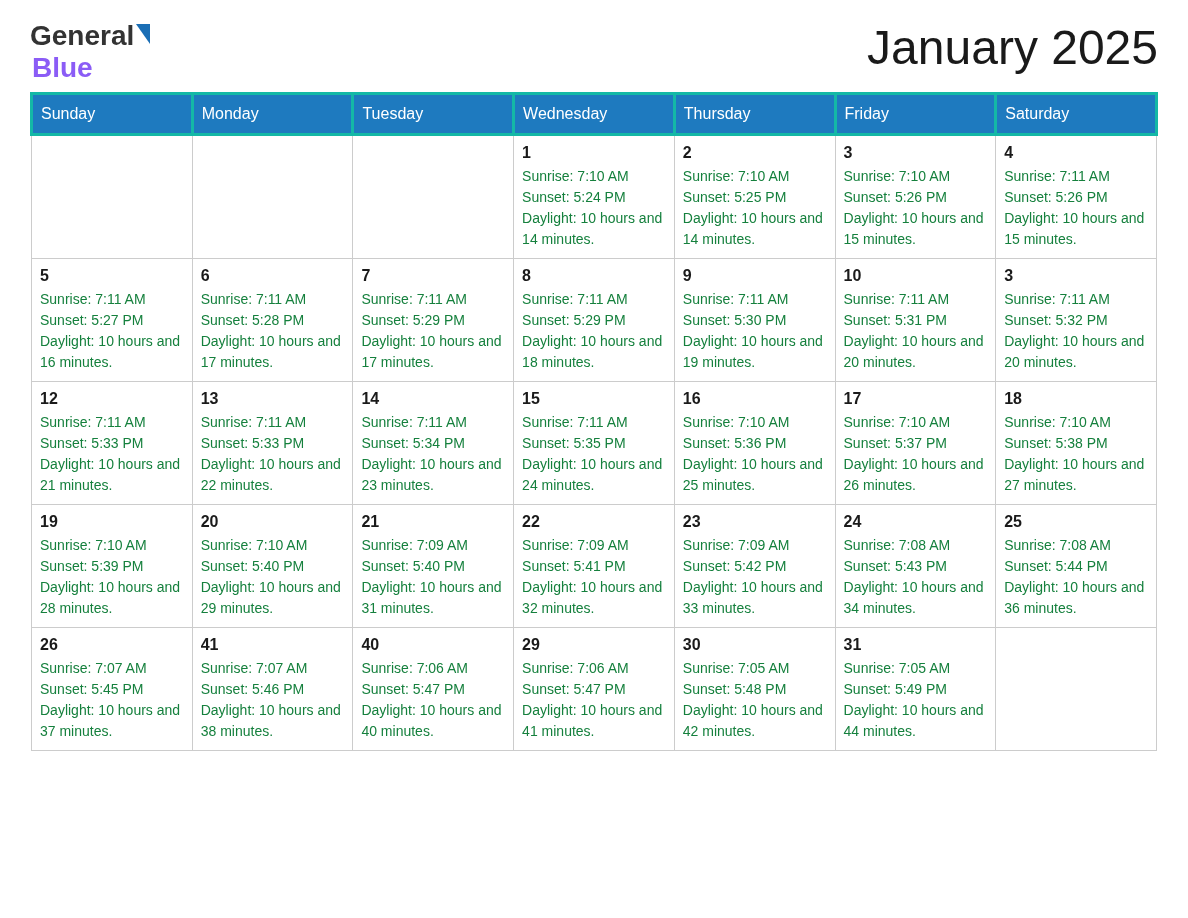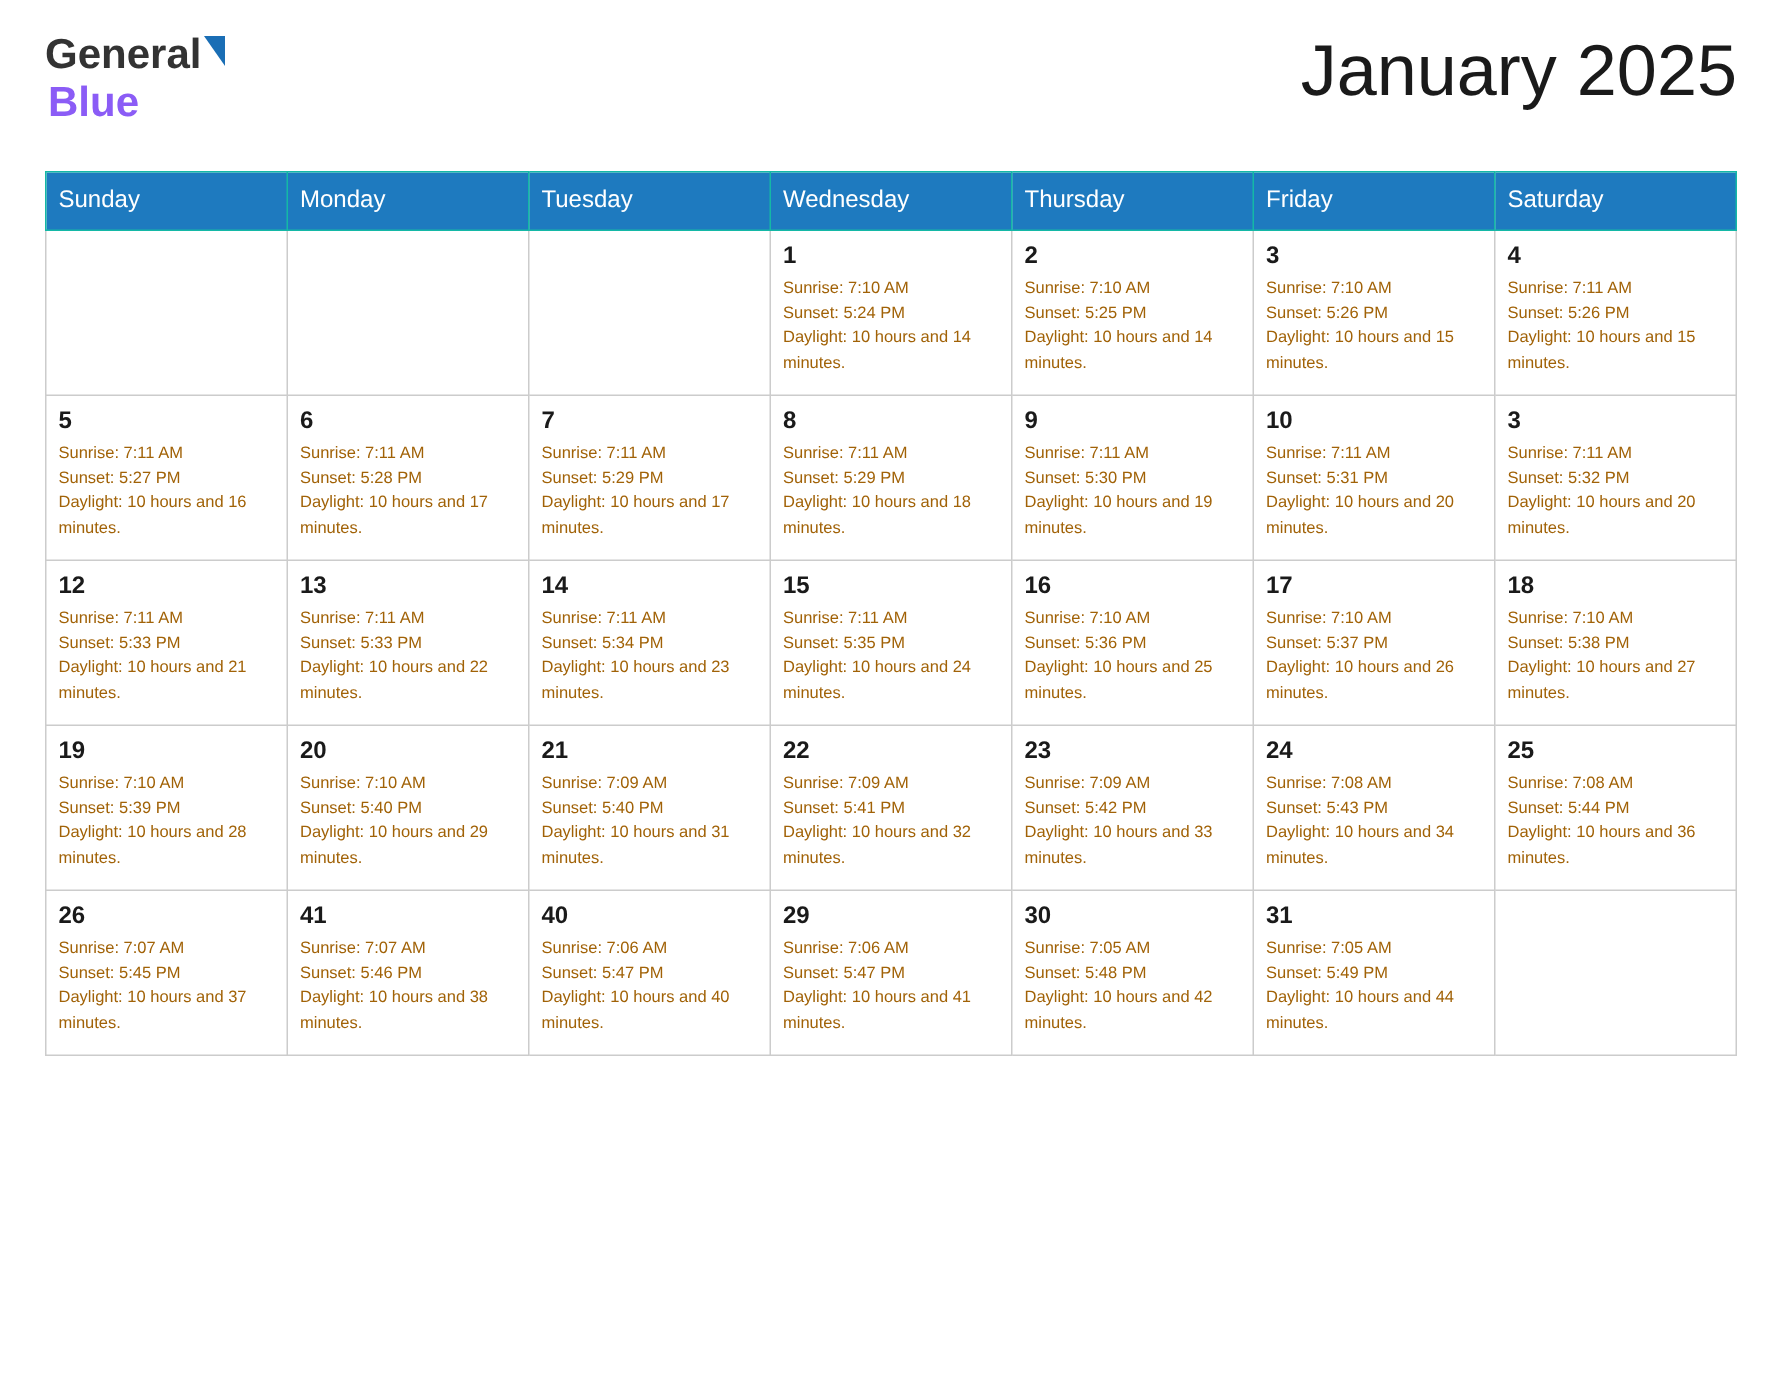--- a/index.html
+++ b/index.html
@@ -7,21 +7,21 @@
       font-family: Arial, sans-serif;
       background: #fff;
       padding: 20px 30px;
       width: 1188px;
       min-height: 918px;
     }
     .header {
       display: flex;
       justify-content: space-between;
       align-items: flex-start;
-      margin-bottom: 30px;
+      margin-bottom: 8px;
     }
     .logo {
       display: flex;
       flex-direction: column;
     }
     .logo-text {
       display: flex;
       align-items: center;
       font-size: 28px;
       font-weight: bold;
@@ -58,39 +58,39 @@
       width: 100%;
       border-collapse: collapse;
     }
     .calendar thead th {
       background-color: #1e7abf;
       color: #fff;
       padding: 10px 8px;
       text-align: left;
       font-size: 16px;
       font-weight: normal;
-      border: 1px solid #14b8a6;
+      border: 3px solid #14b8a6;
     }
     .calendar tbody td {
       border: 1px solid #ccc;
       vertical-align: top;
       padding: 8px;
       width: 14.28%;
       min-height: 100px;
     }
     .day-number {
       font-size: 16px;
       font-weight: bold;
       color: #1a1a1a;
       display: block;
       margin-bottom: 4px;
     }
     .day-info {
-      font-size: 11px;
-      color: #a16207;
+      font-size: 14px;
+      color: #15803d;
       line-height: 1.5;
     }
     .empty-cell {
       background: #fff;
     }
     tbody tr td {
       height: 110px;
     }
   </style>
 </head>

